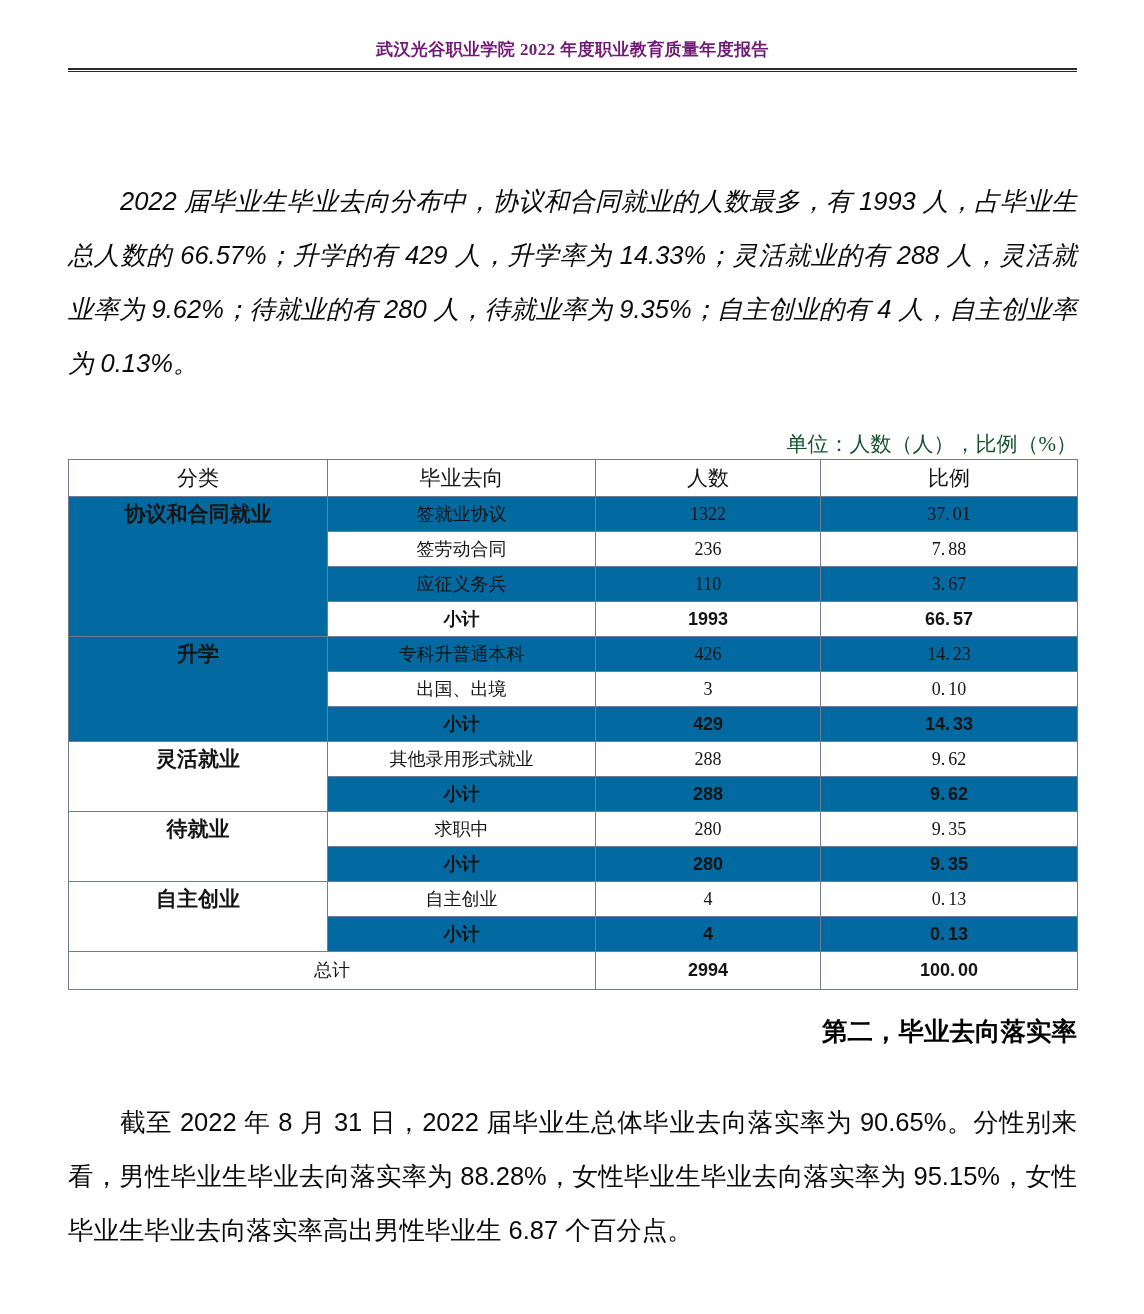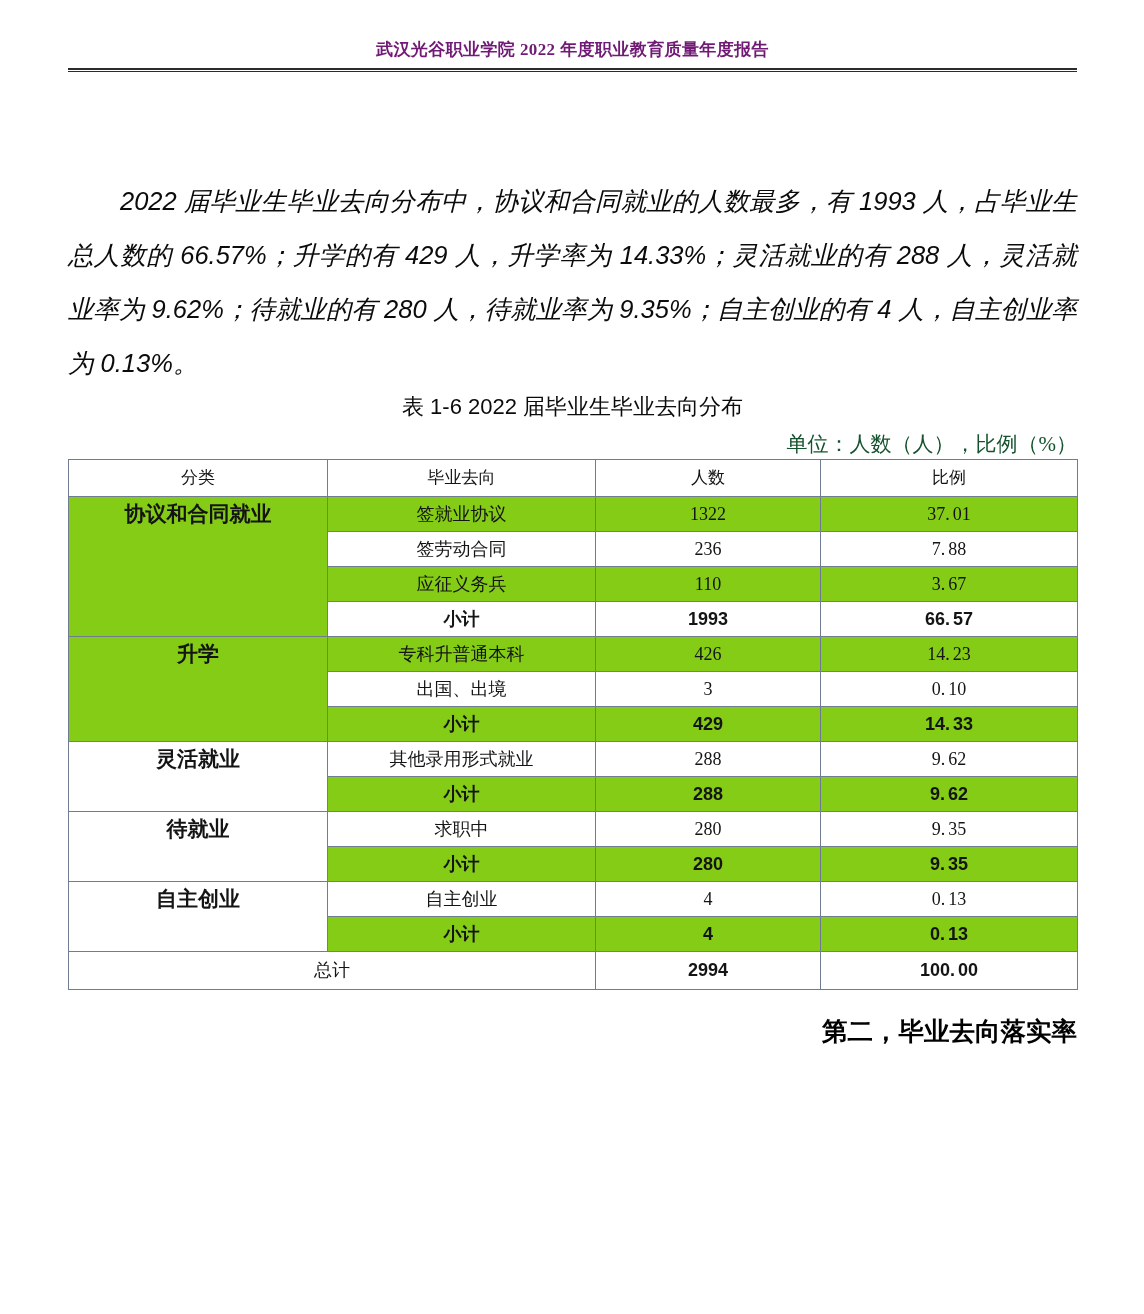--- a/index.html
+++ b/index.html
@@ -115,33 +115,33 @@
     vertical-align: middle;
     font-size: 18px;
     color: #141414;
     height: 35px;
     padding: 0 2px;
     line-height: 1.15;
     white-space: nowrap;
   }
   table.grid tr.hdr td {
     height: 37px;
-    font-size: 17px;
+    font-size: 21px;
     font-weight: 400;
     background: #ffffff;
     margin-top: 32px;
   }
   table.grid td.cat {
     vertical-align: top;
     padding-top: 5px;
     font-weight: 700;
     font-family: "Liberation Sans", "DejaVu Sans", sans-serif;
     font-size: 21px;
   }
-  table.grid td.shade { background: #84cc16; }
+  table.grid td.shade { background: #0369a1; }
   table.grid td.sub {
     font-weight: 700;
     font-family: "Liberation Sans", "DejaVu Sans", sans-serif;
   }
   table.grid td.sub.numcell { font-family: "Liberation Sans", "DejaVu Sans", sans-serif; }
   table.grid tr.total td {
     font-weight: 700;
     background: #ffffff;
     height: 38px;
     font-family: "Liberation Sans", "DejaVu Sans", sans-serif;
@@ -173,21 +173,20 @@
 
 <div class="page">
 
   <div class="page-header">
     <span class="htext">武汉光谷职业学院 2022 年度职业教育质量年度报告</span>
   </div>
   <div class="header-rule"></div>
 
   <p class="para indent" id="para-intro">2022 届毕业生毕业去向分布中，协议和合同就业的人数最多，有 1993 人，占毕业生总人数的 66.57%；升学的有 429 人，升学率为 14.33%；灵活就业的有 288 人，灵活就业率为 9.62%；待就业的有 280 人，待就业率为 9.35%；自主创业的有 4 人，自主创业率为 0.13%。</p>
 
-  <div class="tbl-caption">表 1-6 2022 届毕业生毕业去向分布</div>
   <div class="tbl-unit">单位：人数（人），比例（%）</div>
 
   <div class="tbl-wrap">
     <table class="grid">
       <colgroup>
         <col class="c1">
           <col class="c2">
           <col class="c3">
           <col class="c4">
       </colgroup>
@@ -272,14 +271,15 @@
             <td class="totlabel" colspan="2">总计</td>
             <td>2994</td>
             <td class="dec"><span>100</span><span class="dot">.</span><span>00</span></td>
           </tr>
         </tbody>
     </table>
   </div>
 
   <div class="subhead">第二，毕业去向落实率</div>
 
+  <p class="para indent" id="para-rate">截至 2022 年 8 月 31 日，2022 届毕业生总体毕业去向落实率为 90.65%。分性别来看，男性毕业生毕业去向落实率为 88.28%，女性毕业生毕业去向落实率为 95.15%，女性毕业生毕业去向落实率高出男性毕业生 6.87 个百分点。</p>
 
 </div>
 
 </body></html>

